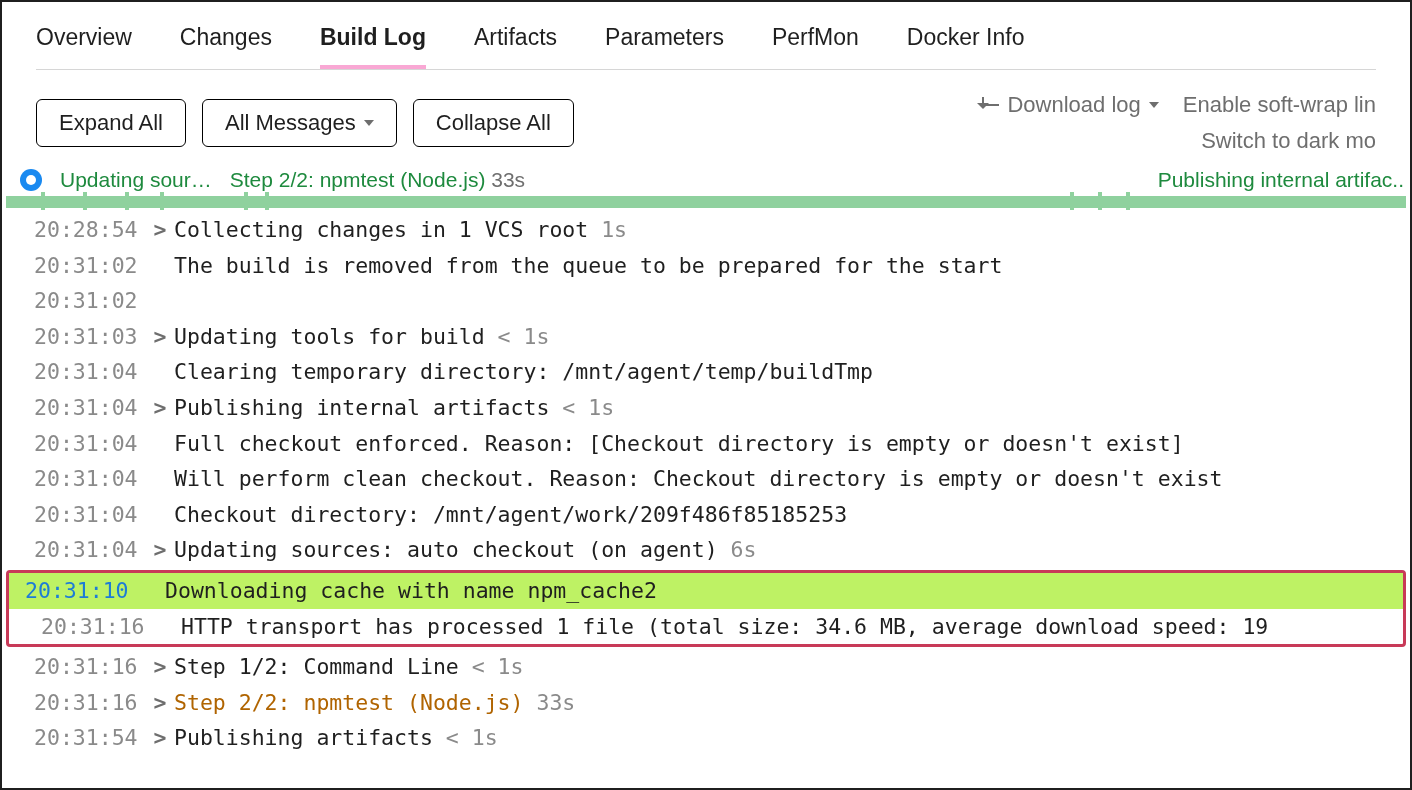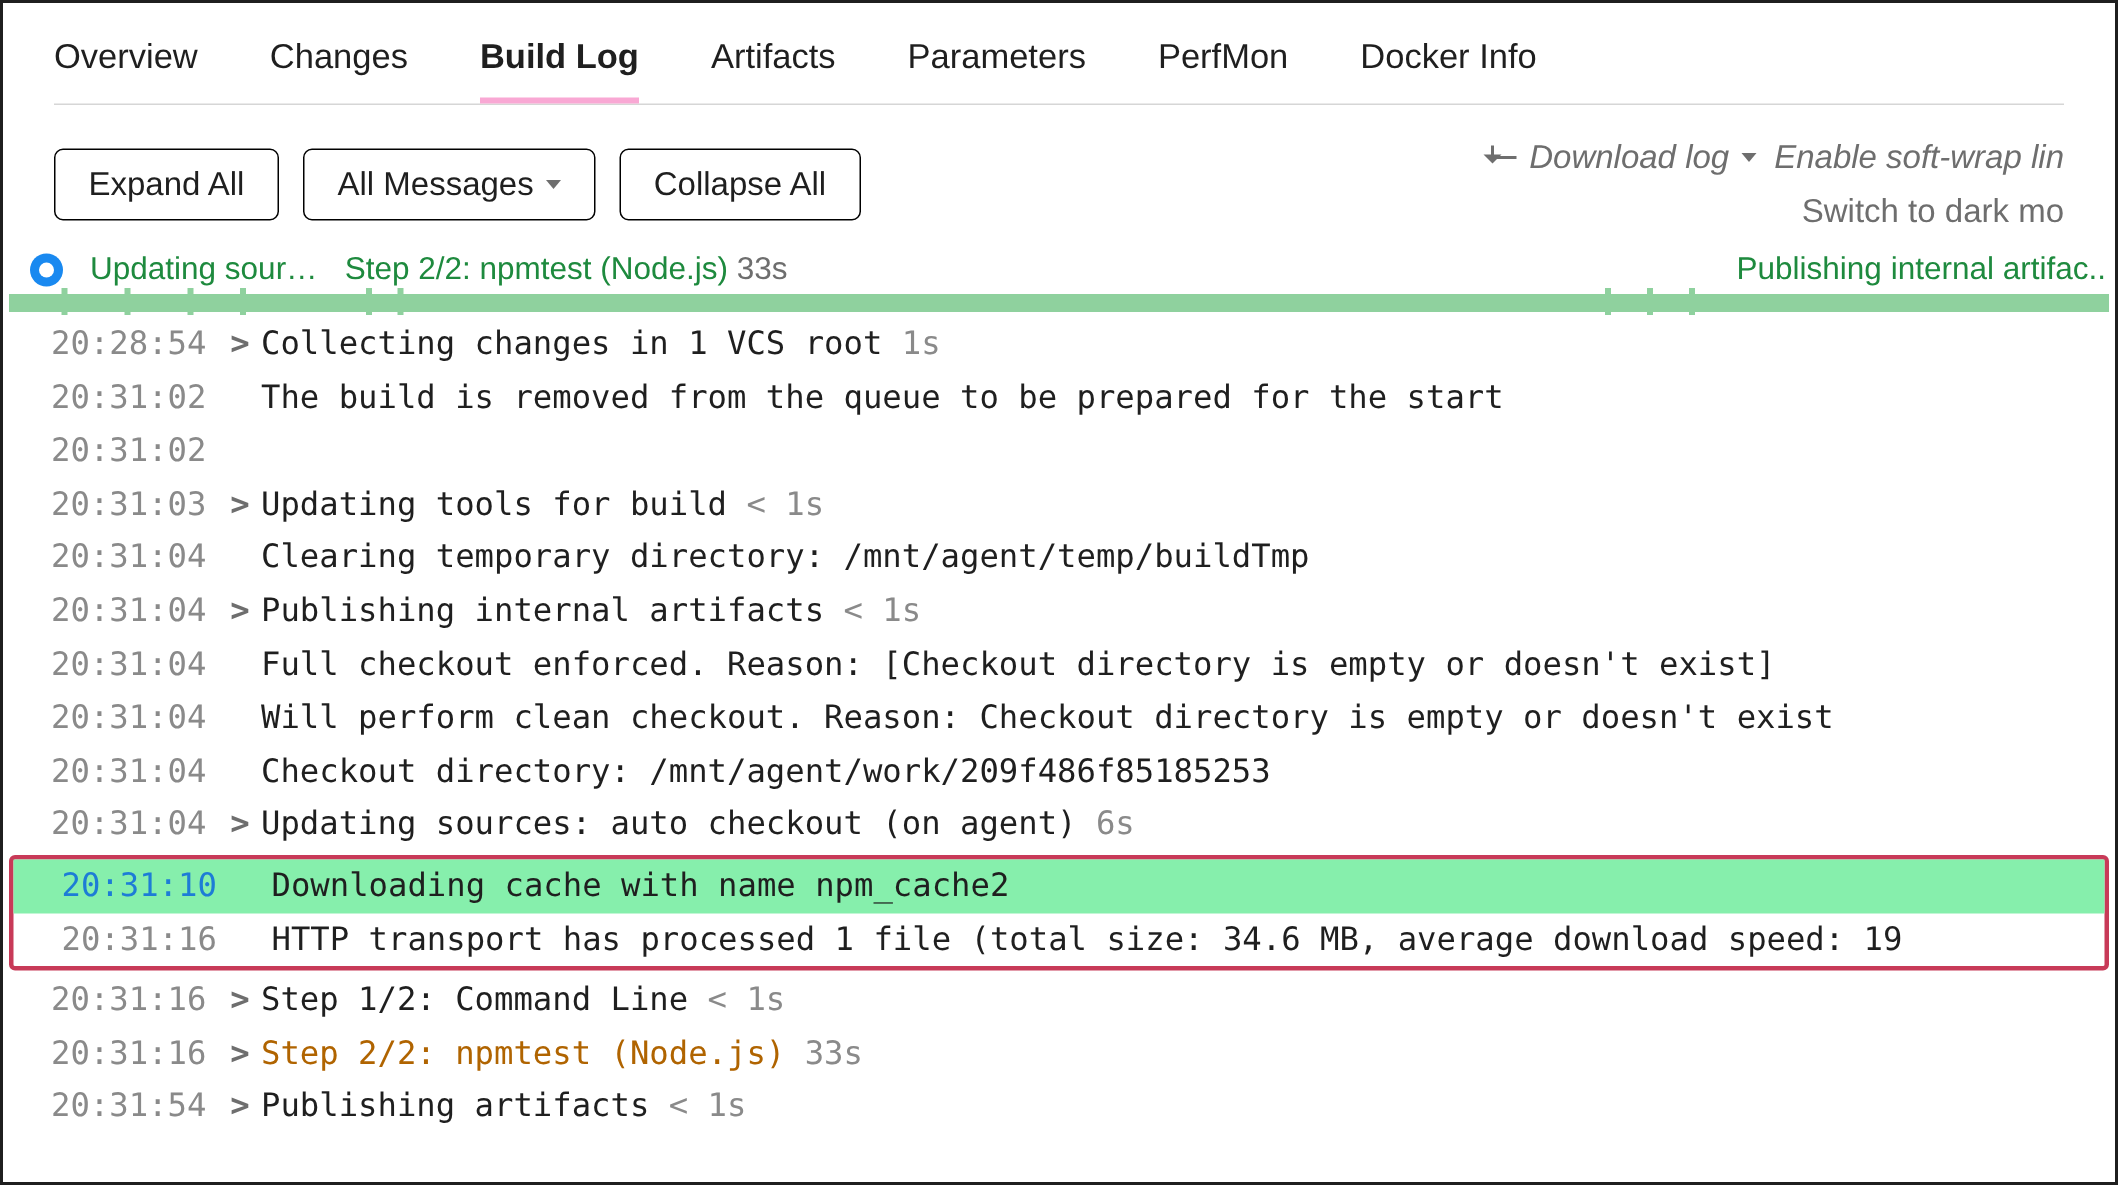--- a/index.html
+++ b/index.html
@@ -64,22 +64,21 @@
   .download-link {
     display: inline-flex;
     align-items: center;
     gap: 8px;
     color: #6e6e6e;
     cursor: pointer;
   }
   .toolbar-row1 {
     display: flex;
     align-items: center;
-    gap: 12px;
-    font-style: italic;
+    gap: 24px;
   }
   .timeline-row {
     display: flex;
     align-items: center;
     padding: 0 6px 0 18px;
     font-size: 21px;
     gap: 18px;
     margin-top: 4px;
   }
   .marker-pin {
@@ -120,21 +119,22 @@
     white-space: nowrap;
     overflow: hidden;
     padding-top: 4px;
   }
   .log-row {
     display: flex;
     align-items: center;
     padding: 0 10px 0 32px;
   }
   .log-row.highlight {
-    background: #86efac;
+    background: #bef264;
+    padding-left: 16px;
   }
   .ts { color: #8a8a8a; width: 112px; flex-shrink: 0; }
   .ts.blue { color: #1d7cd6; }
   .chev {
     width: 28px;
     flex-shrink: 0;
     color: #6e6e6e;
     font-weight: 700;
     text-align: center;
   }

